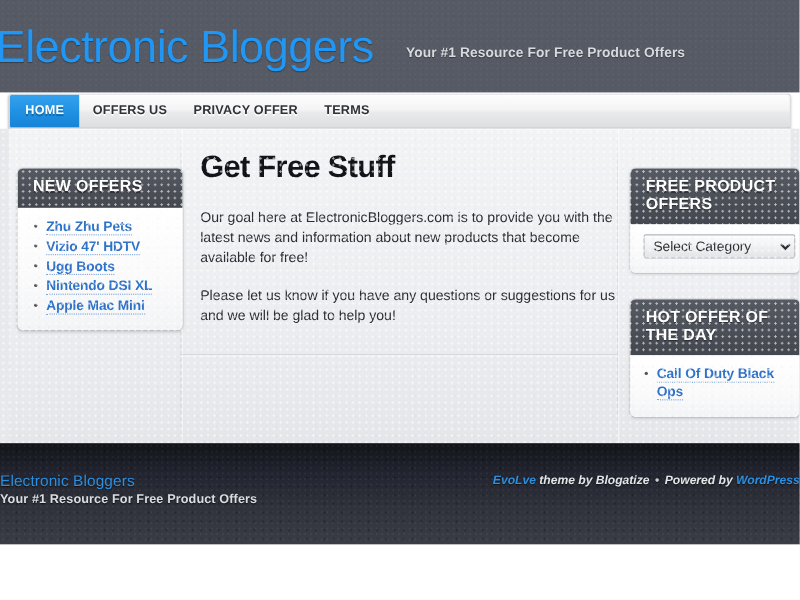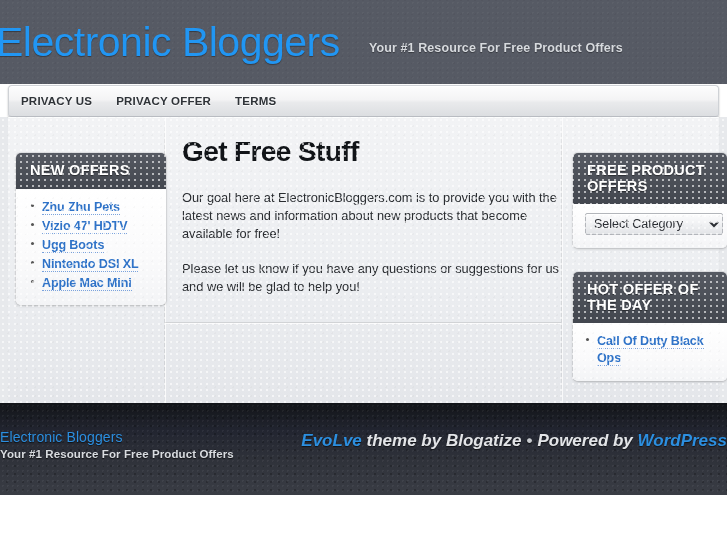--- a/index.html
+++ b/index.html
@@ -258,21 +258,21 @@
     font-size: 11.5px;
     font-weight: bold;
     color: #d9dce0;
     letter-spacing: 0.1px;
     z-index: 3;
     text-shadow: 0 1px 1px rgba(0,0,0,0.6);
   }
   .footer-credit {
     position: absolute;
     right: 0px; top: 28px;
-    font-size: 17px;
+    font-size: 11px;
     font-weight: bold;
     font-style: italic;
     color: #e3e5e8;
     white-space: nowrap;
     z-index: 3;
     text-shadow: 0 1px 1px rgba(0,0,0,0.6);
   }
   .footer-credit a { color: #2c8fe0; text-decoration: none; cursor: pointer; }
   .footer-credit .sep { color: #c9ccd0; padding: 0 5px; font-style: normal; }
 
@@ -287,21 +287,22 @@
 <body>
 
 <div id="page">
 
   <div class="header">
     <div class="site-title">Electronic Bloggers</div>
     <div class="site-tagline">Your #1 Resource For Free Product Offers</div>
   </div>
 
   <div class="navbar">
-    <div class="nav-item">PRIVACY US</div>
+    <div class="nav-item active">HOME</div>
+    <div class="nav-item">OFFERS US</div>
     <div class="nav-item">PRIVACY OFFER</div>
     <div class="nav-item">TERMS</div>
   </div>
 
   <div class="content">
     <div class="content-inner">
 
       <div class="vline" style="left:156px;"></div>
       <div class="vline" style="left:553px;"></div>
       <div class="hline" style="left:157px; top:205px; width:396px;"></div>

